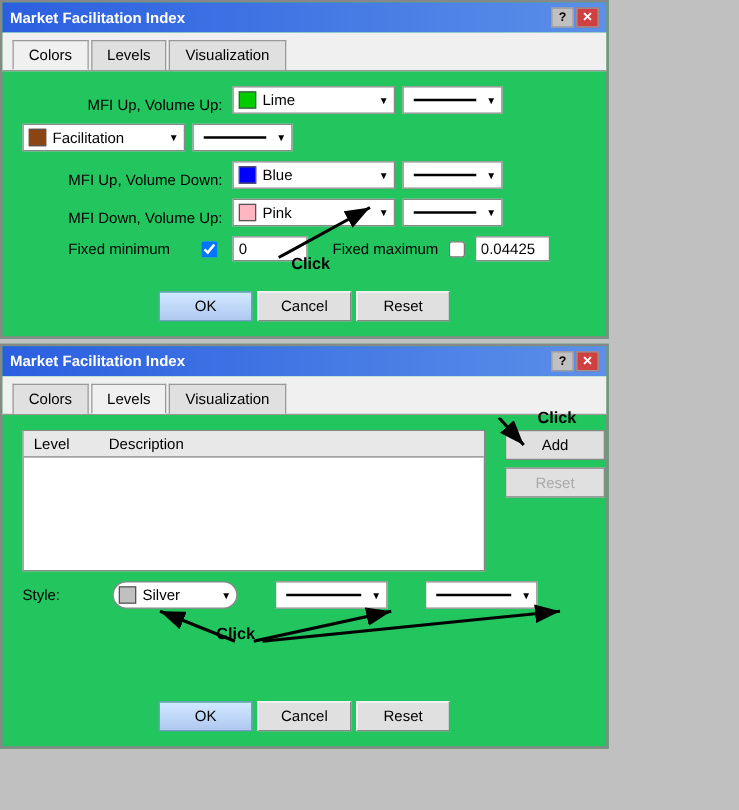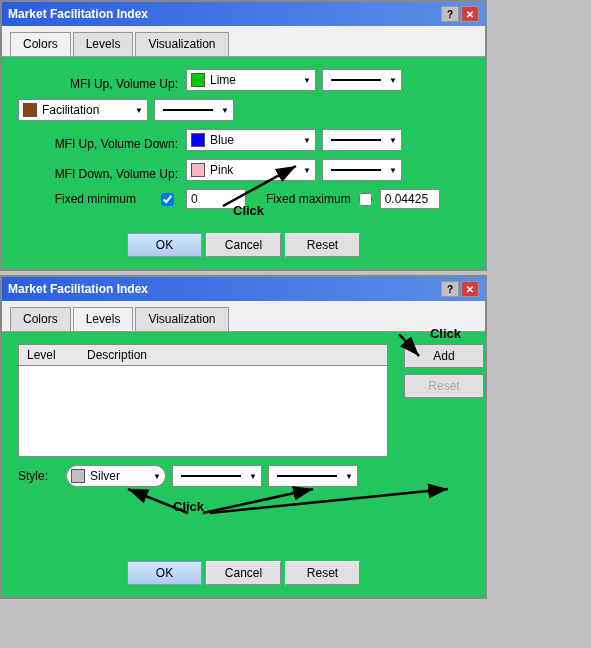--- a/index.html
+++ b/index.html
@@ -395,21 +395,21 @@
                 <polygon points="0 0, 8 3, 0 6" fill="black"></polygon>
               </marker>
             </defs>
             <line x1="30" y1="0" x2="50" y2="22" stroke="black" stroke-width="2.5" marker-end="url(#arrowhead2)"></line>
           </svg>
           <button class="levels-btn">Add</button>
           <button class="levels-btn disabled" disabled="">Reset</button>
         </div>
       </div>
 
-      <div class="style-row" style="position:relative;">
+      <div class="style-row" style="position:relative;gap:24px;">
         <span class="style-label">Style:</span>
         <div class="color-dropdown" style="min-width:100px;border-radius:11px;">
           <div class="color-swatch" style="background:#c0c0c0;"></div>
           <span class="dropdown-text">Silver</span>
           <span class="dropdown-arrow">▼</span>
         </div>
         <div class="line-style-dropdown" style="min-width:90px;">
           <div class="line-preview"></div>
           <span class="dropdown-arrow">▼</span>
         </div>

